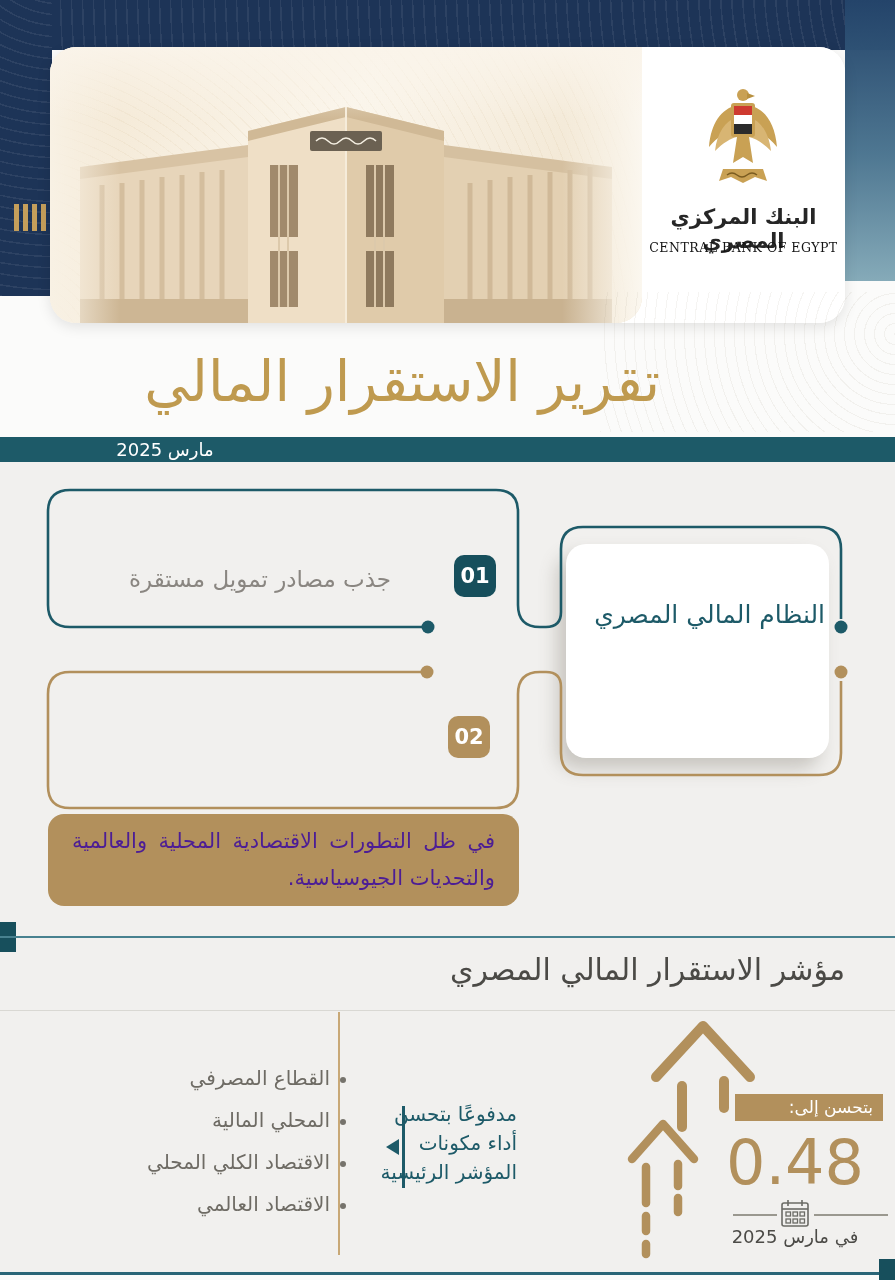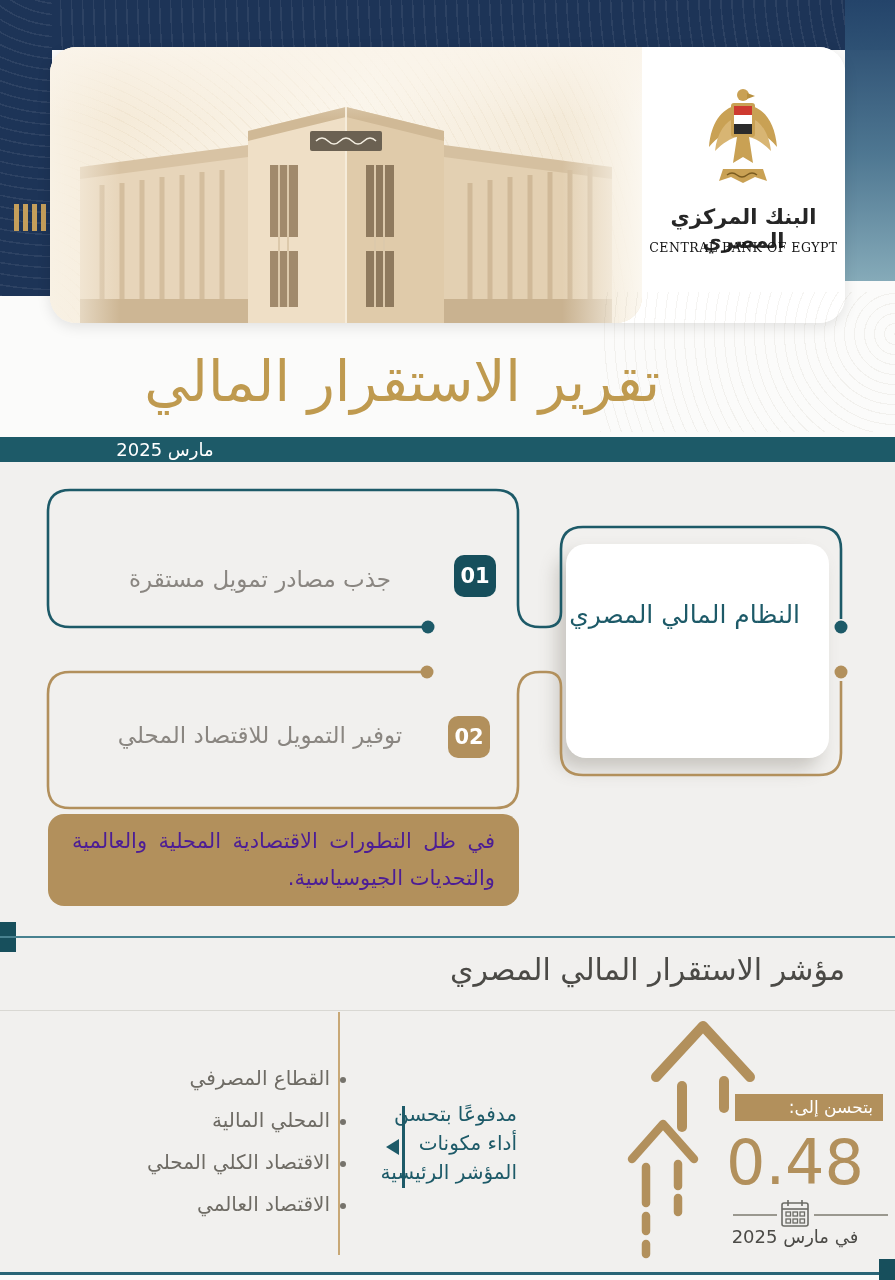--- a/index.html
+++ b/index.html
@@ -24,21 +24,21 @@
   .date-bar{left:0;top:437px;width:895px;height:25px;background:#1d5a68;}
   .date-bar-label{left:105px;top:437px;width:120px;height:39px;line-height:25px;text-align:center;color:#fff;font-size:18px;}
   
   .gray-bg{left:0;top:462px;width:895px;height:811px;background:#f1f0ee;}
   .overlay{position:absolute;left:0;top:0;width:895px;height:1280px;pointer-events:none;}
   .hero-label{width:340px;text-align:center;font-size:23px;color:#8a8681;white-space:nowrap;}
   .badge{width:42px;height:42px;border-radius:10px;color:#fff;font-size:21px;font-weight:bold;text-align:center;line-height:42px;direction:ltr;}
   .badge.teal{background:#174f5c;}
   .badge.gold{background:#b2905c;}
   .fin-card{left:566px;top:544px;width:263px;height:214px;background:#fff;border-radius:20px;box-shadow:-9px 11px 18px rgba(110,102,88,.30);}
-  .fin-card .card-title{margin:56px 29px 12px 10px;font-size:25px;color:#1d5a68;text-align:right;white-space:nowrap;}
+  .fin-card .card-title{margin:56px 4px 12px 10px;font-size:25px;color:#1d5a68;text-align:right;white-space:nowrap;}
   .fin-card .card-sub{margin:0 16px;font-size:18.5px;color:#8a8681;text-align:right;line-height:37px;white-space:nowrap;}
   .note-box{left:48px;top:814px;width:471px;height:92px;background:#b2905c;border-radius:16px;box-sizing:border-box;padding:9px 24px;color:#4c1d95;font-size:21px;line-height:37px;text-align:justify;}
   
   .accent-sq{width:16px;background:#174f5c;}
   .divider-teal{left:0;top:936px;width:895px;height:2px;background:#48818f;}
   .index-heading{right:50px;top:952px;font-size:30px;color:#4b4a46;white-space:nowrap;}
   .heading-rule{left:0;top:1010px;width:895px;height:1px;background:#d9d8d3;}
   .v-gold{left:338px;top:1012px;width:2px;height:243px;background:#c8a876;}
   .list-item{right:565px;text-align:right;font-size:20px;color:#6e6b64;white-space:nowrap;}
   .dot{left:340px;width:6px;height:6px;border-radius:50%;background:#76736c;}
@@ -201,21 +201,20 @@
         <line x1="678" y1="1164" x2="678" y2="1186"></line>
         <line x1="678" y1="1198" x2="678" y2="1212"></line>
         <line x1="646" y1="1216" x2="646" y2="1231"></line>
         <line x1="646" y1="1244" x2="646" y2="1254"></line>
       </g>
     </g>
   </svg>
 
   <div class="abs hero-label" style="left:90px;top:545px;margin-top:21px;">جذب مصادر تمويل مستقرة</div>
   <div class="abs badge teal" style="left:454px;top:555px;">01</div>
-  <div class="abs hero-label" style="left:90px;top:722px;">توفير التمويل للاقتصاد المحلي</div>
   <div class="abs badge gold" style="left:448px;top:716px;">02</div>
 
   <div class="abs note-box">
     <span>في ظل التطورات الاقتصادية المحلية والعالمية والتحديات الجيوسياسية.</span>
   </div>
 
   <div class="abs accent-sq" style="left:0;top:922px;height:30px;"></div>
   <div class="abs divider-teal"></div>
   <div class="abs index-heading">مؤشر الاستقرار المالي المصري</div>
   <div class="abs heading-rule"></div>

